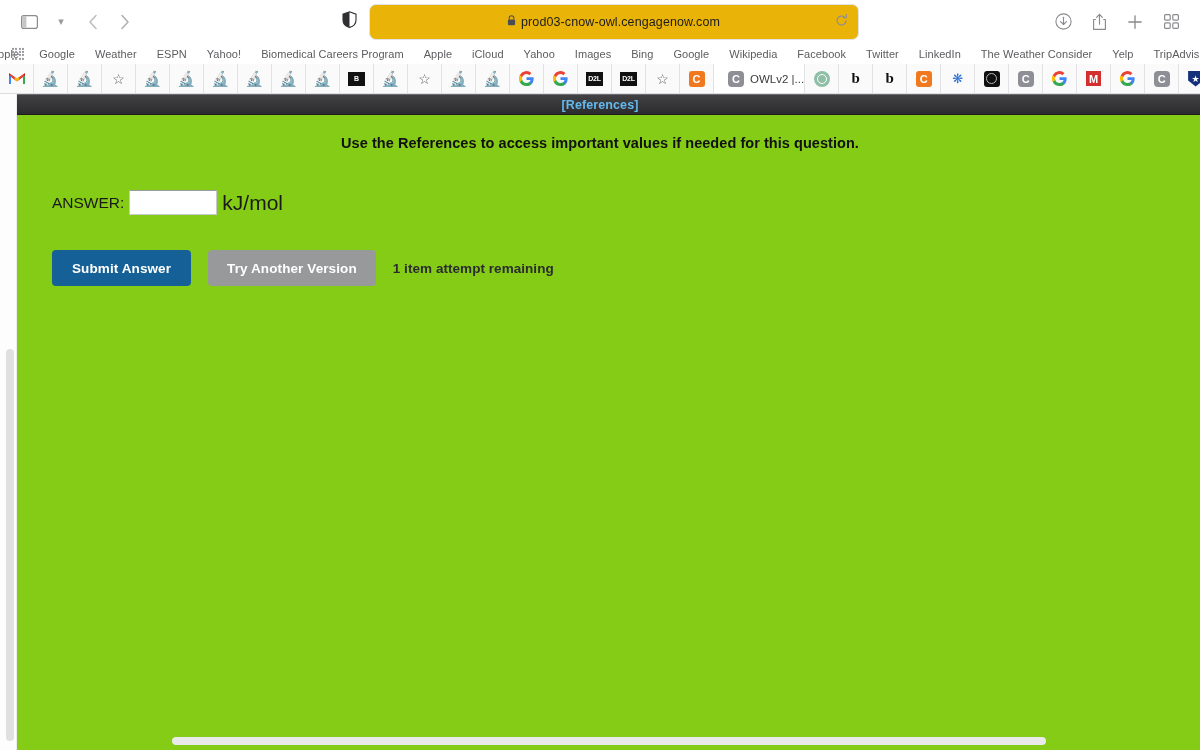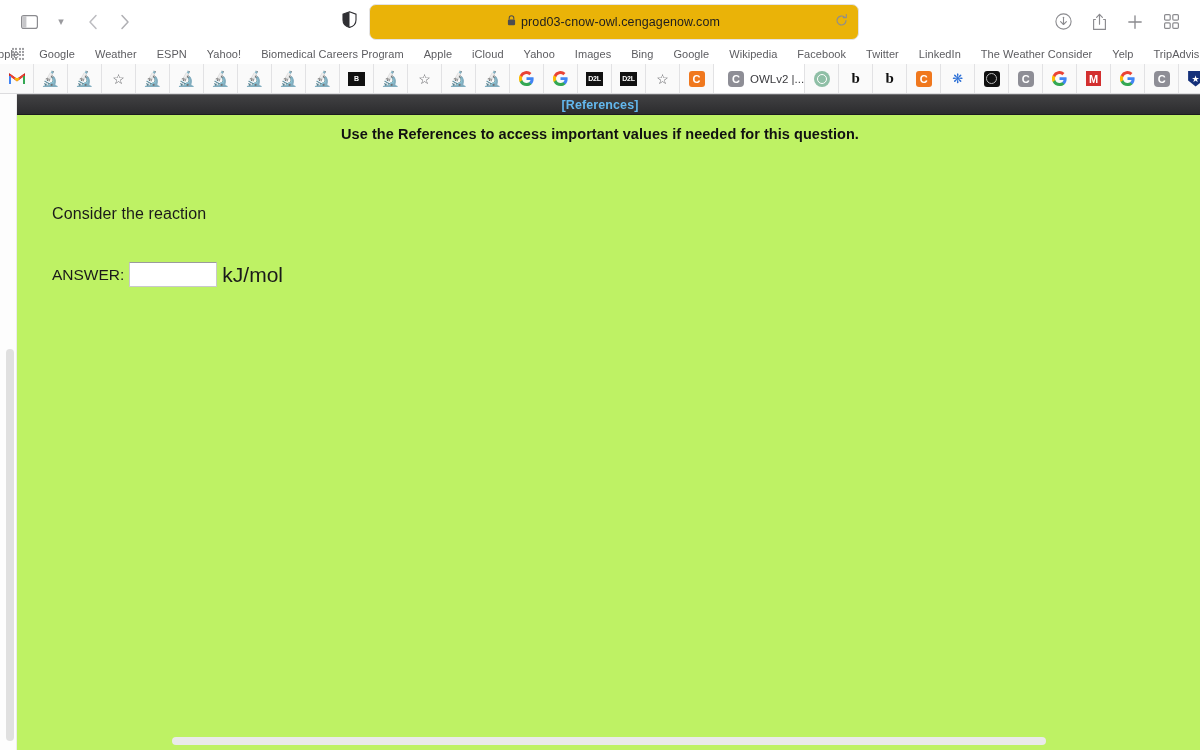--- a/index.html
+++ b/index.html
@@ -167,21 +167,21 @@
     display: flex; align-items: center; justify-content: center;
     clip-path: polygon(0 0, 100% 0, 100% 62%, 50% 100%, 0 62%);
   }
   .fico-spark { font-size: 13px; color: #2b6fd6; }
 
   
   #page {
     position: relative;
     width: 1200px;
     height: 657px;
-    background: #bef264;
+    background: #84cc16;
     overflow: hidden;
   }
   #references-bar {
     height: 21px;
     background: linear-gradient(#414143, #2c2c2e);
     border-top: 1px solid #6d6d70;
     border-bottom: 1px solid #1c1c1e;
     display: flex; align-items: center; justify-content: center;
   }
   #references-link {
@@ -189,21 +189,21 @@
     font-size: 12.5px;
     font-weight: bold;
     letter-spacing: 0.1px;
     text-decoration: none;
   }
   #instruction-line {
     text-align: center;
     font-size: 14.5px;
     font-weight: bold;
     color: #111;
-    padding-top: 11px;
+    padding-top: 20px;
     letter-spacing: 0.05px;
   }
 
   #question-body { padding: 0 0 0 52px; }
 
   #consider-line {
     font-size: 16px;
     color: #1a1a1a;
     margin-top: 63px;
     letter-spacing: 0.1px;
@@ -600,27 +600,31 @@
     <a id="references-link" href="#">[References]</a>
   </div>
 
   <div id="left-page-edge"></div>
   <div id="v-scroll-track"></div>
 
   <div id="instruction-line">Use the References to access important values if needed for this question.</div>
 
   <div id="question-body">
 
-    <div id="consider-line">Consider the reaction</div>
 
 
 
     <div id="answer-row">
       <span id="answer-label">ANSWER:</span>
       <input id="answer-input" type="text" placeholder="" style="">
       <span id="answer-units">kJ/mol</span>
     </div>
 
+    <div id="button-row">
+      <button class="btn" id="submit-answer-button">Submit Answer</button>
+      <button class="btn" id="try-another-version-button">Try Another Version</button>
+      <span id="attempts-text">1 item attempt remaining</span>
+    </div>
 
   </div>
 
   <div id="h-scroll-thumb"></div>
 </div>
 
 </body></html>

